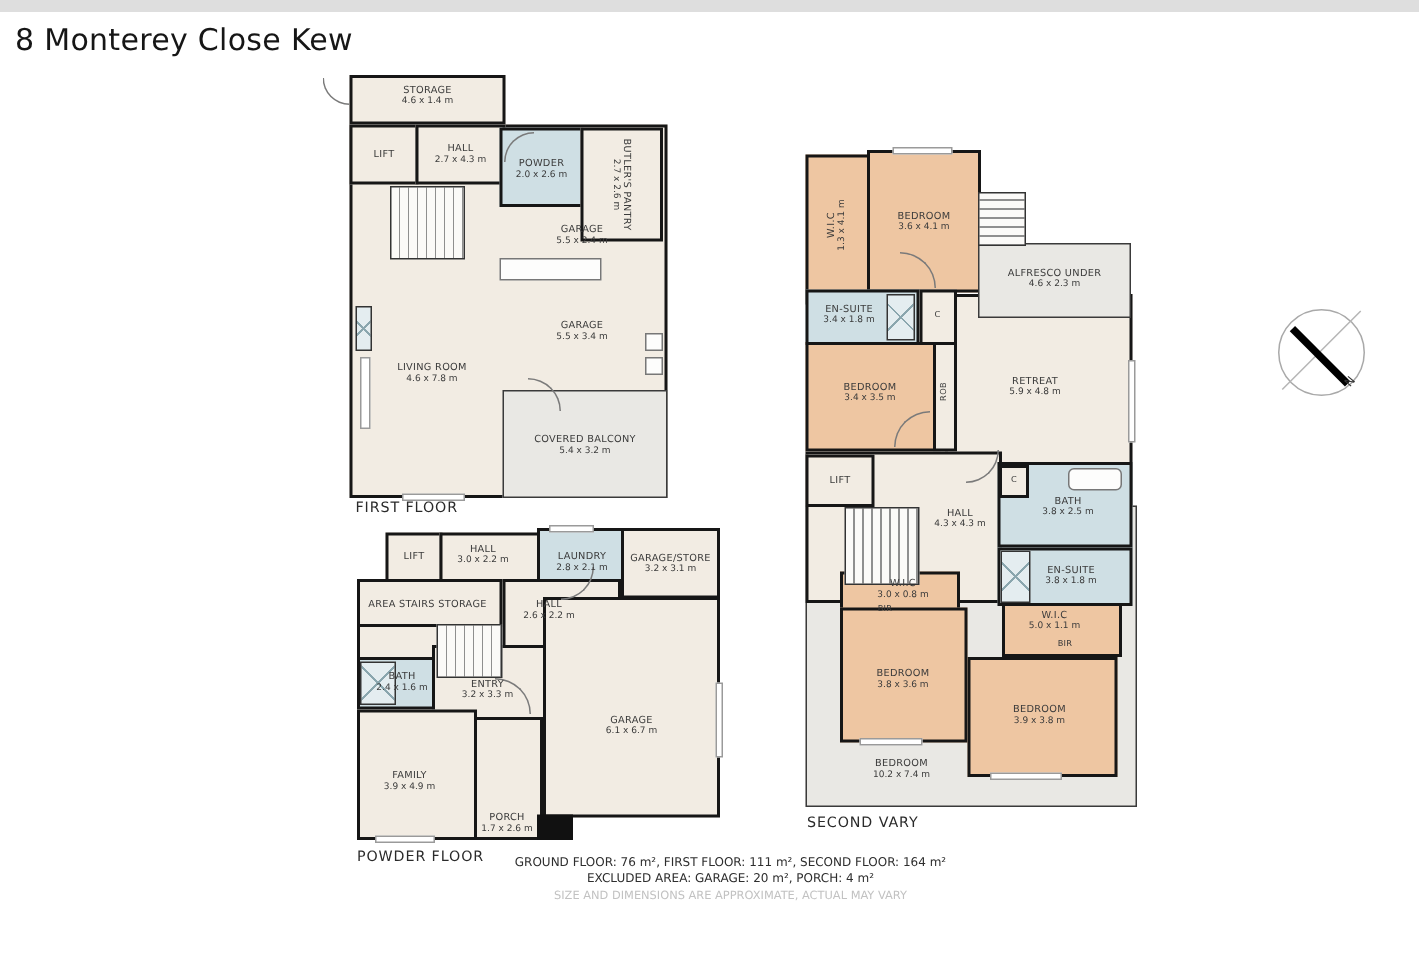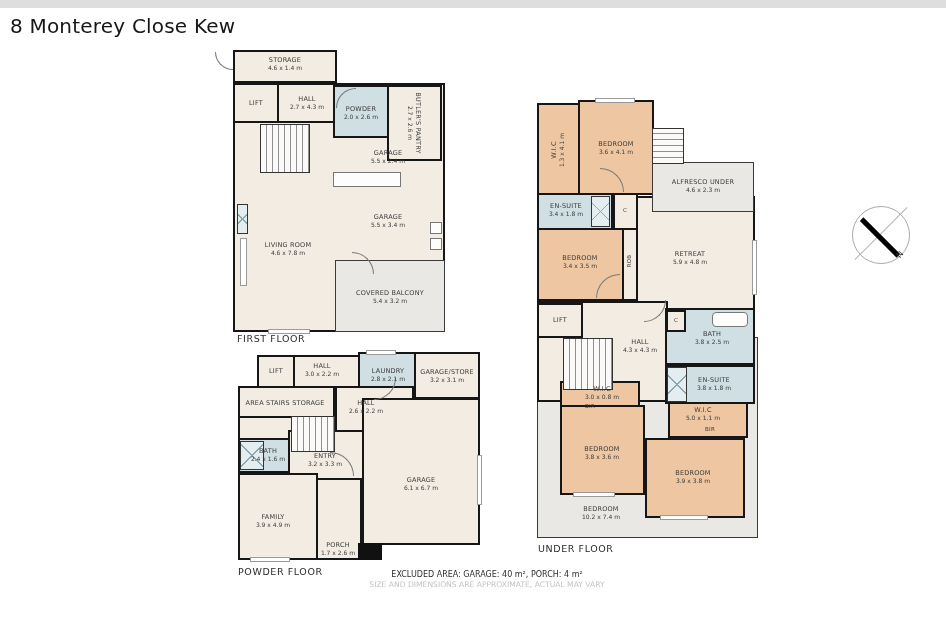--- a/index.html
+++ b/index.html
@@ -270,26 +270,27 @@
     <span class="rdim">3.8 x 3.6 m</span>
   </div>
   <div class="rlabel" style="left:693px;top:477px">
     <span class="rname">BEDROOM</span>
     <span class="rdim">3.9 x 3.8 m</span>
   </div>
   <div class="rlabel" style="left:601px;top:513px">
     <span class="rname">BEDROOM</span>
     <span class="rdim">10.2 x 7.4 m</span>
   </div>
-  <div class="floor-label" style="left:538px;top:543px">UNDER FLOOR</div>
+  <div class="floor-label" style="left:538px;top:543px">SECOND VARY</div>
 
   <div class="compass">
     <div class="c-circle"></div>
     <div class="c-thin"></div>
     <div class="c-needle"></div>
     <div class="c-n">N</div>
   </div>
 
   <div class="summary">
-    <div>EXCLUDED AREA: GARAGE: 40 m², PORCH: 4 m²</div>
+    <div>GROUND FLOOR: 76 m², FIRST FLOOR: 111 m², SECOND FLOOR: 164 m²</div>
+    <div>EXCLUDED AREA: GARAGE: 20 m², PORCH: 4 m²</div>
     <div class="disc">SIZE AND DIMENSIONS ARE APPROXIMATE, ACTUAL MAY VARY</div>
   </div>
 </div>
 
 </body></html>

